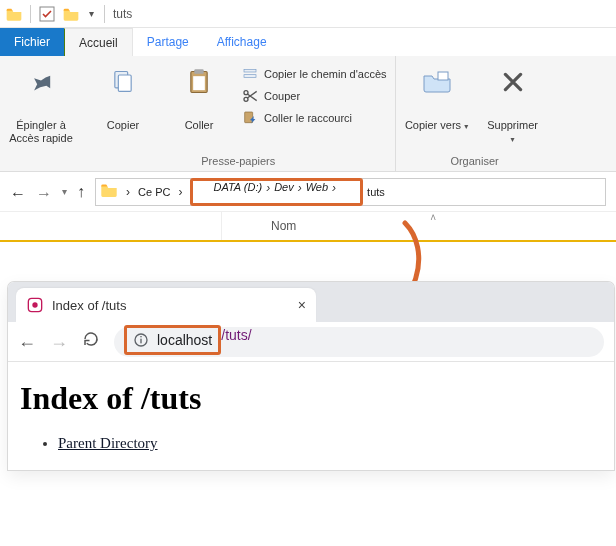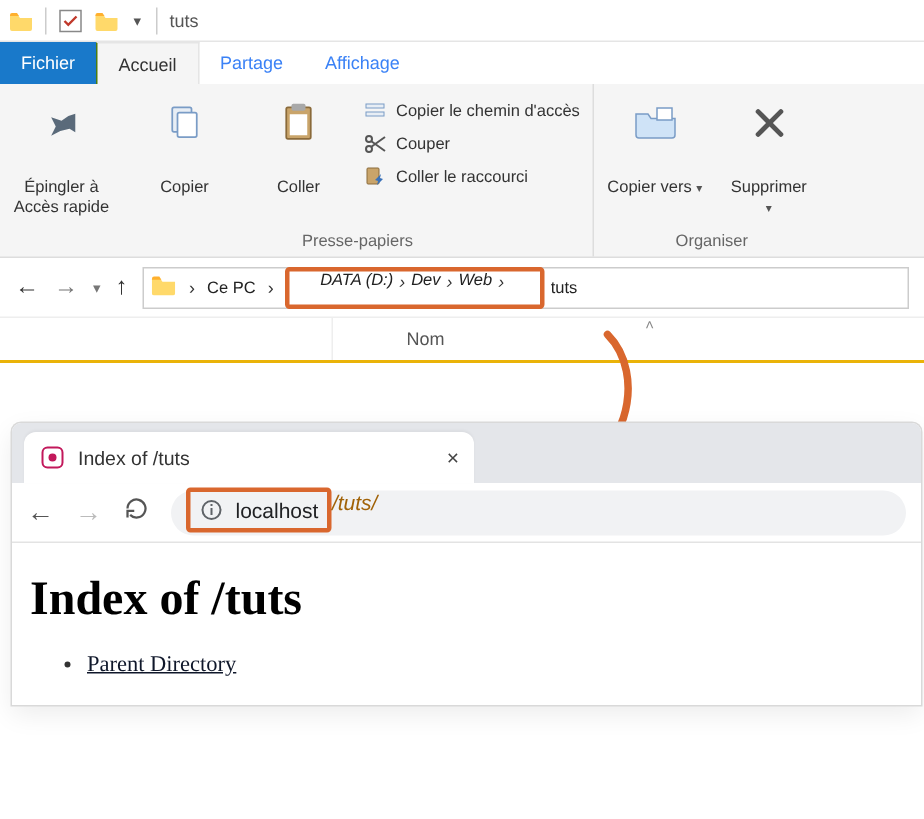--- a/index.html
+++ b/index.html
@@ -56,21 +56,21 @@
   .btab-title { font-size: 13px; color: #333; flex: 1; }
   .btab-close { color: #444; cursor: pointer; font-size: 14px; }
   .favicon { width: 18px; height: 18px; border-radius: 4px; background: #fff; display: flex; align-items: center; justify-content: center; }
   .btoolbar { height: 40px; background: #fff; border-bottom: 1px solid #e3e3e3; display: flex; align-items: center; padding: 0 10px; gap: 14px; }
   .btoolbar .tbtn { font-size: 18px; color: #555; cursor: pointer; }
   .btoolbar .tbtn.disabled { color: #bbb; cursor: default; }
   .addr { flex: 1; height: 30px; background: #f1f2f4; border-radius: 15px; display: flex; align-items: flex-start; padding: 0 10px; gap: 0; }
   .addr .info { color: #5f6368; font-size: 14px; display: flex; }
   .addr-hl { border: 3px solid #d9672e; border-radius: 3px; padding: 2px 6px; height: 30px; display: flex; align-items: center; gap: 8px; margin: -2px 0; }
   .addr-host { color: #202124; font-size: 14px; }
-  .addr-path { color: #a16207; font-size: 14px; font-style: italic; }
+  .addr-path { color: #701a75; font-size: 14px; }
 
   .page { padding: 18px 12px; font-family: "Times New Roman", serif; }
   .page h1 { font-size: 32px; font-weight: bold; margin-bottom: 18px; color: #000; }
   .page ul { padding-left: 38px; }
   .page li { font-size: 15px; }
   .page a { color: #0f172a; text-decoration: underline; margin-top: 17px; }
 
   
   .arrow-svg { position: absolute; left: 335px; top: 218px; width: 120px; height: 140px; pointer-events: none; }
 

